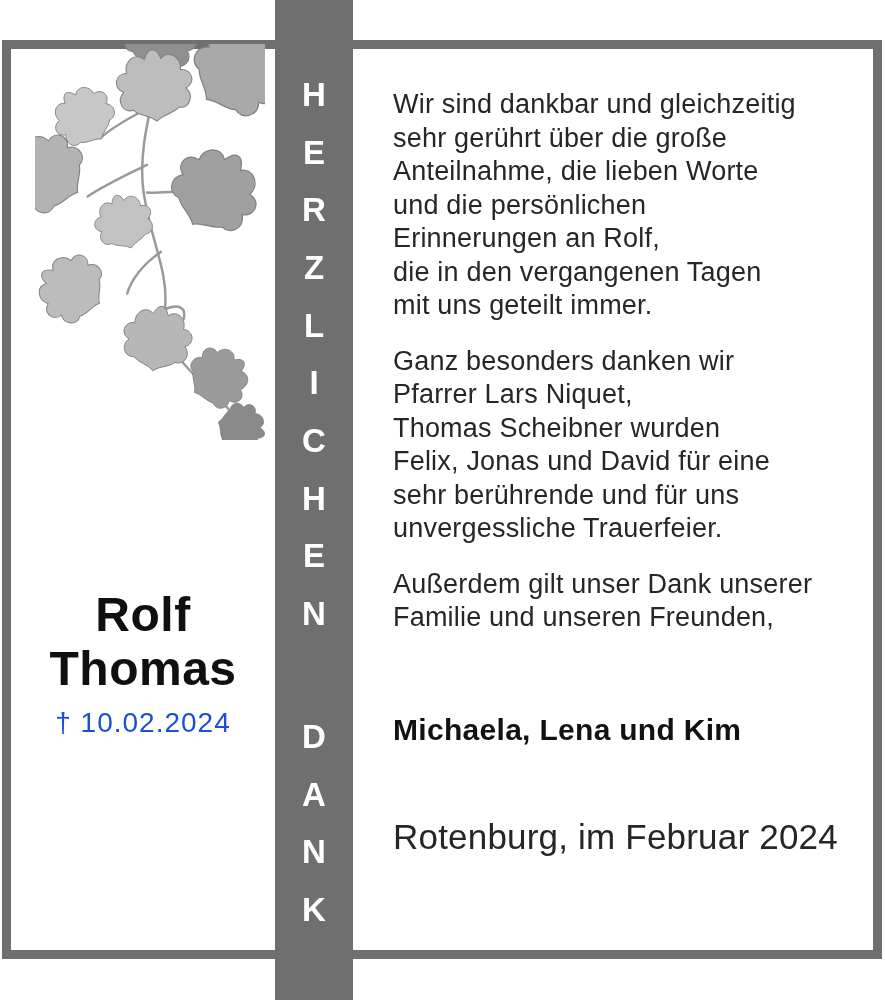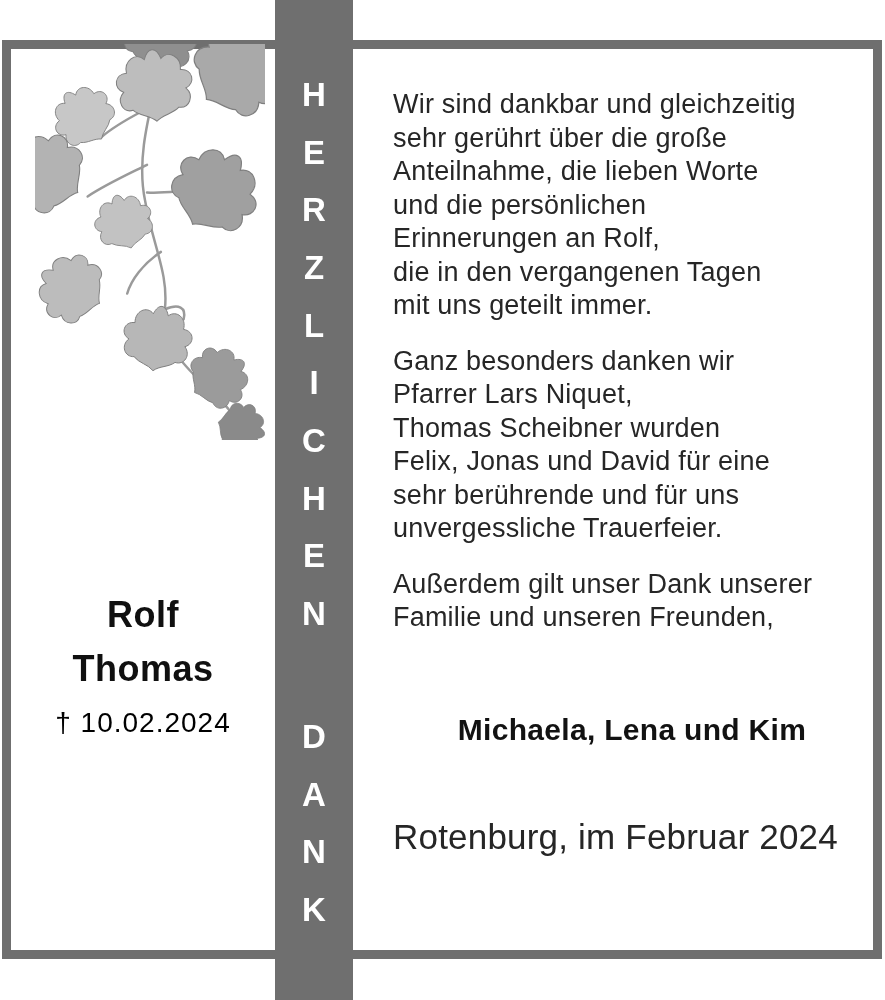--- a/index.html
+++ b/index.html
@@ -43,29 +43,29 @@
     left: 35px; top: 44px;
     width: 230px; height: 396px;
   }
   .name-block {
     position: absolute;
     left: 11px; top: 588px;
     width: 264px;
     text-align: center;
   }
   .name {
-    font-size: 36px; font-weight: 700;
+    font-size: 48px; font-weight: 700;
     line-height: 54px;
     color: #101010;
     letter-spacing: 0.5px;
   }
   .date {
     margin-top: 11px;
     font-size: 28px;
-    color: #000000;
+    color: #1d4ed8;
     letter-spacing: 1px;
   }
   
   .right-col {
     position: absolute;
     left: 393px; top: 8px;
     width: 478px;
     padding-top: 80px;
     color: #262626;
   }
@@ -76,21 +76,20 @@
     letter-spacing: 0.2px;
   }
   .para div { white-space: nowrap; }
   .signature {
     margin-top: 78px;
     font-size: 30px; font-weight: 700;
     line-height: 33.5px;
     color: #121212;
     white-space: nowrap;
     letter-spacing: 0.3px;
-    text-align: center;
   }
   .place-date {
     margin-top: 74px;
     font-size: 35px;
     line-height: 33.5px;
     white-space: nowrap;
     letter-spacing: 0.2px;
   }
 </style>
 </head>

